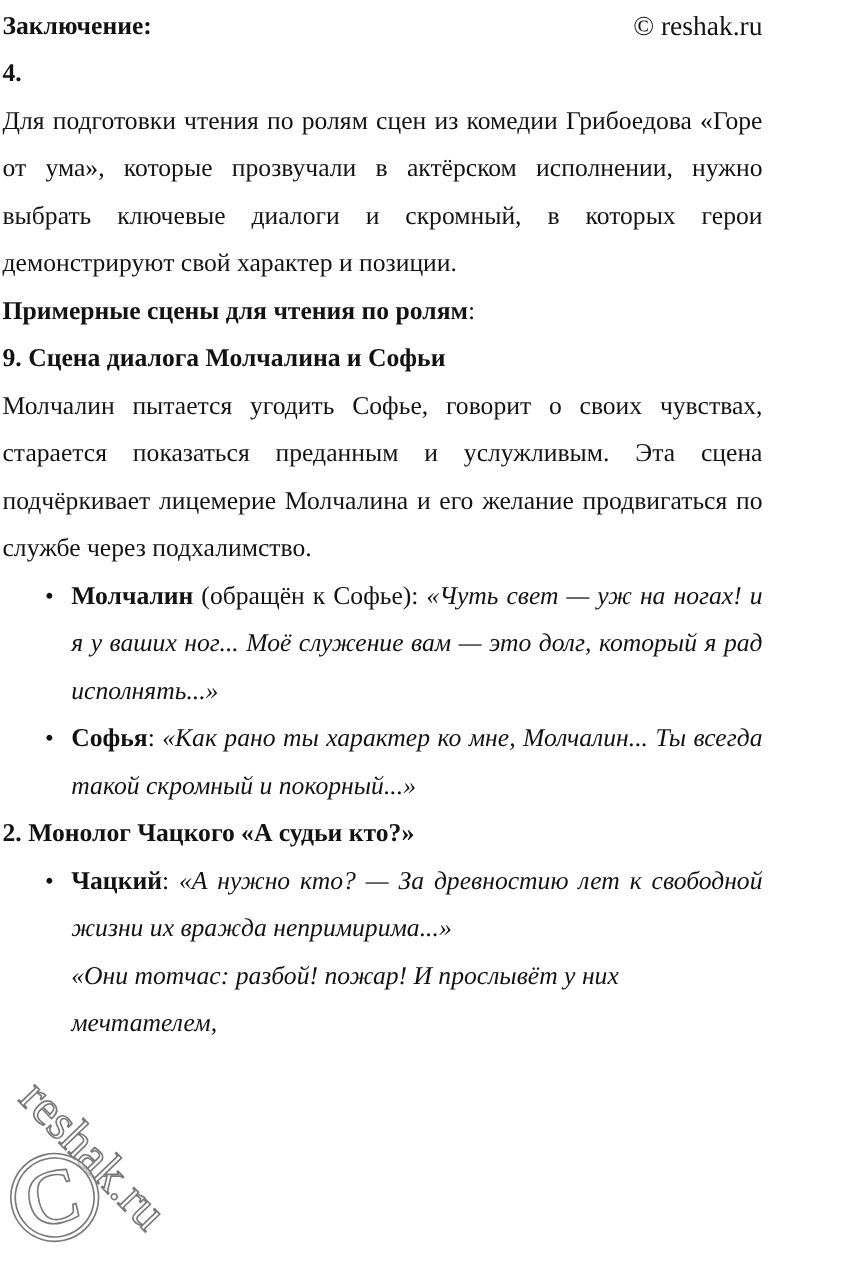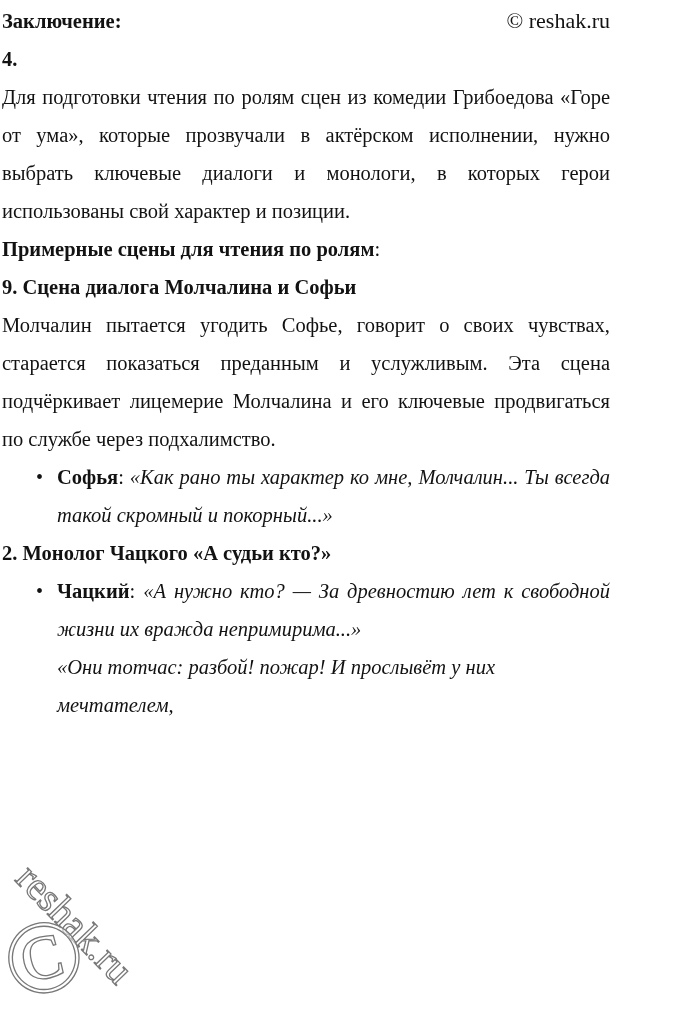--- a/index.html
+++ b/index.html
@@ -56,29 +56,30 @@
 <div class="page">
 
   <div class="header-row line">
     <span class="b">Заключение:</span>
     <span class="site-credit">© reshak.ru</span>
   </div>
 
 
   <p class="b">4.</p>
 
-  <p class="just">Для подготовки чтения по ролям сцен из комедии Грибоедова «Горе от ума», которые прозвучали в актёрском исполнении, нужно выбрать ключевые диалоги и монологи, в которых герои использованы свой характер и позиции.</p>
+  <p class="just">Для подготовки чтения по ролям сцен из комедии Грибоедова «Горе от ума», которые прозвучали в актёрском исполнении, нужно выбрать ключевые диалоги и скромный, в которых герои демонстрируют свой характер и позиции.</p>
 
   <p><span class="b">Примерные сцены для чтения по ролям</span><span>:</span></p>
 
   <p class="b">9. Сцена диалога Молчалина и Софьи</p>
 
-  <p class="just">Молчалин пытается угодить Софье, говорит о своих чувствах, старается показаться преданным и услужливым. Эта сцена подчёркивает лицемерие Молчалина и его ключевые продвигаться по службе через подхалимство.</p>
+  <p class="just">Молчалин пытается угодить Софье, говорит о своих чувствах, старается показаться преданным и услужливым. Эта сцена подчёркивает лицемерие Молчалина и его желание продвигаться по службе через подхалимство.</p>
 
   <ul class="quotes">
+    <li><span class="b">Молчалин</span><span> (обращён к Софье): </span><span class="q">«Чуть свет — уж на ногах! и я у ваших ног... Моё служение вам — это долг, который я рад исполнять...»</span></li>
     <li><span class="b">Софья</span><span>: </span><span class="q">«Как рано ты характер ко мне, Молчалин... Ты всегда такой скромный и покорный...»</span></li>
   </ul>
 
   <p class="b">2. Монолог Чацкого «А судьи кто?»</p>
 
 
   <ul class="quotes">
     <li><span class="b">Чацкий</span><span>: </span><span class="q">«А нужно кто? — За древностию лет к свободной жизни их вражда непримирима...»</span></li>
   </ul>
 

